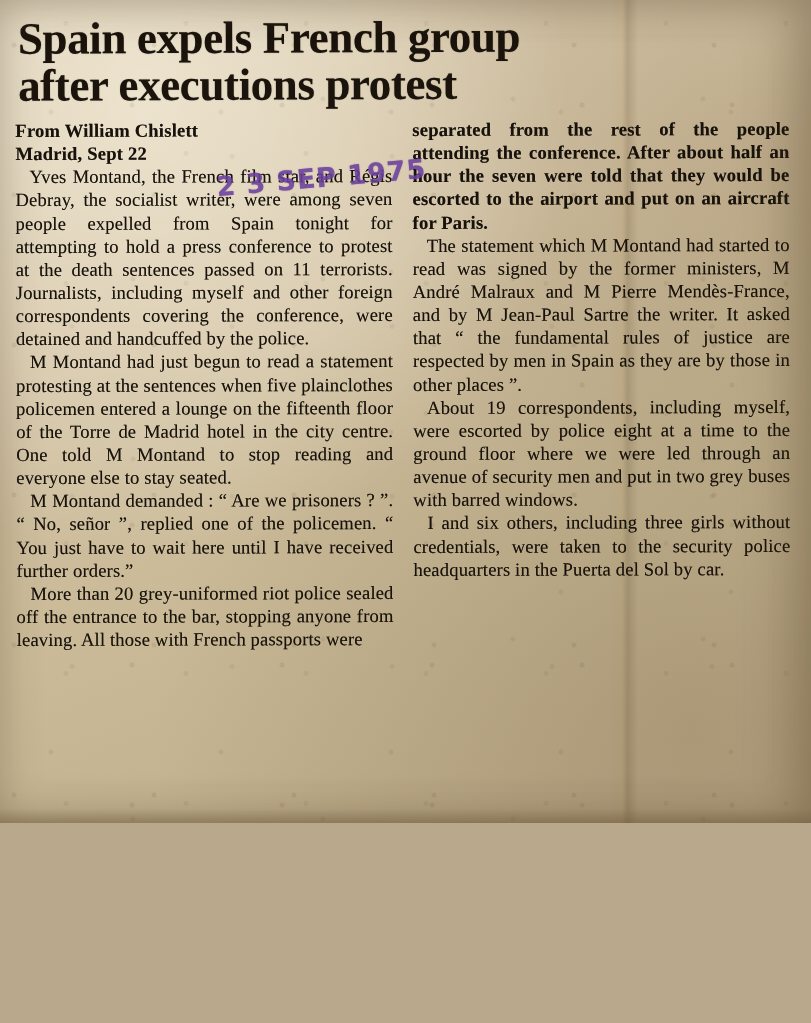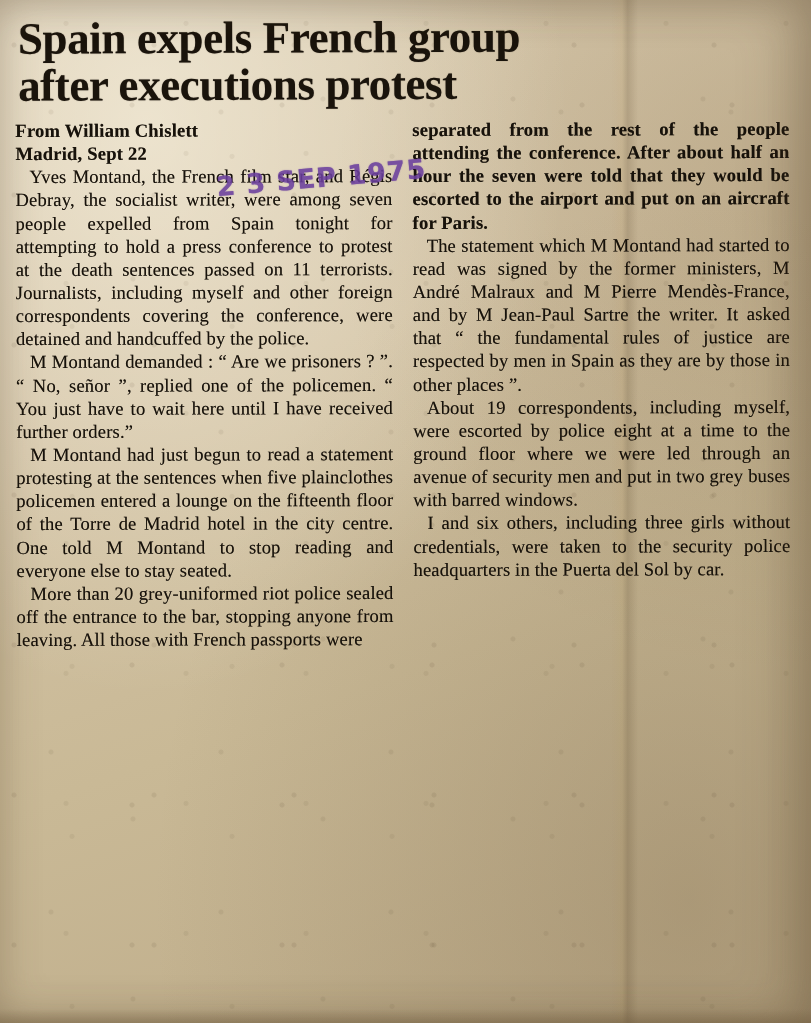--- a/index.html
+++ b/index.html
@@ -11,21 +11,21 @@
     width: 811px;
     height: 1023px;
     overflow: hidden;
     font-family: "Liberation Serif", serif;
   }
 
   
   .clipping {
     position: relative;
     width: 811px;
-    height: 1023px;
+    height: 823px;
     box-sizing: border-box;
     background:
       radial-gradient(ellipse at 18% 12%, rgba(255,250,235,0.55) 0%, rgba(255,250,235,0) 45%),
       radial-gradient(ellipse at 85% 88%, rgba(120,100,70,0.30) 0%, rgba(120,100,70,0) 55%),
       radial-gradient(ellipse at 95% 20%, rgba(150,128,92,0.35) 0%, rgba(150,128,92,0) 40%),
       linear-gradient(160deg, #d9cbb0 0%, #d2c2a4 35%, #c9b996 62%, #bcaa88 100%);
     overflow: hidden;
   }
   
   .grain {
@@ -148,22 +148,22 @@
       <span class="line">Spain expels French group</span>
       <span class="line">after executions protest</span>
     </h1>
 
     <div class="columns">
 
       <div class="col">
         <p class="byline">From William Chislett</p>
         <p class="byline">Madrid, Sept 22</p>
         <p>Yves Montand, the French film star, and Régis Debray, the socialist writer, were among seven people expelled from Spain tonight for attempting to hold a press conference to protest at the death sentences passed on 11 terrorists. Journalists, including myself and other foreign correspondents covering the conference, were detained and handcuffed by the police.</p>
+        <p>M Montand had just begun to read a statement protesting at the sentences when five plainclothes policemen entered a lounge on the fifteenth floor of the Torre de Madrid hotel in the city centre. One told M Montand to stop reading and everyone else to stay seated.</p>
         <p>M Montand demanded : “ Are we prisoners ? ”. “ No, señor ”, replied one of the policemen. “ You just have to wait here until I have received further orders.”</p>
-        <p>M Montand had just begun to read a statement protesting at the sentences when five plainclothes policemen entered a lounge on the fifteenth floor of the Torre de Madrid hotel in the city centre. One told M Montand to stop reading and everyone else to stay seated.</p>
         <p>More than 20 grey-uniformed riot police sealed off the entrance to the bar, stopping anyone from leaving. All those with French passports were</p>
       </div>
 
       <div class="col">
         <p class="flush">separated from the rest of the people attending the conference. After about half an hour the seven were told that they would be escorted to the airport and put on an aircraft for Paris.</p>
         <p>The statement which M Montand had started to read was signed by the former ministers, M André Malraux and M Pierre Mendès-France, and by M Jean-Paul Sartre the writer. It asked that “ the fundamental rules of justice are respected by men in Spain as they are by those in other places ”.</p>
         <p>About 19 correspondents, including myself, were escorted by police eight at a time to the ground floor where we were led through an avenue of security men and put in two grey buses with barred windows.</p>
         <p>I and six others, including three girls without credentials, were taken to the security police headquarters in the Puerta del Sol by car.</p>
       </div>
 

